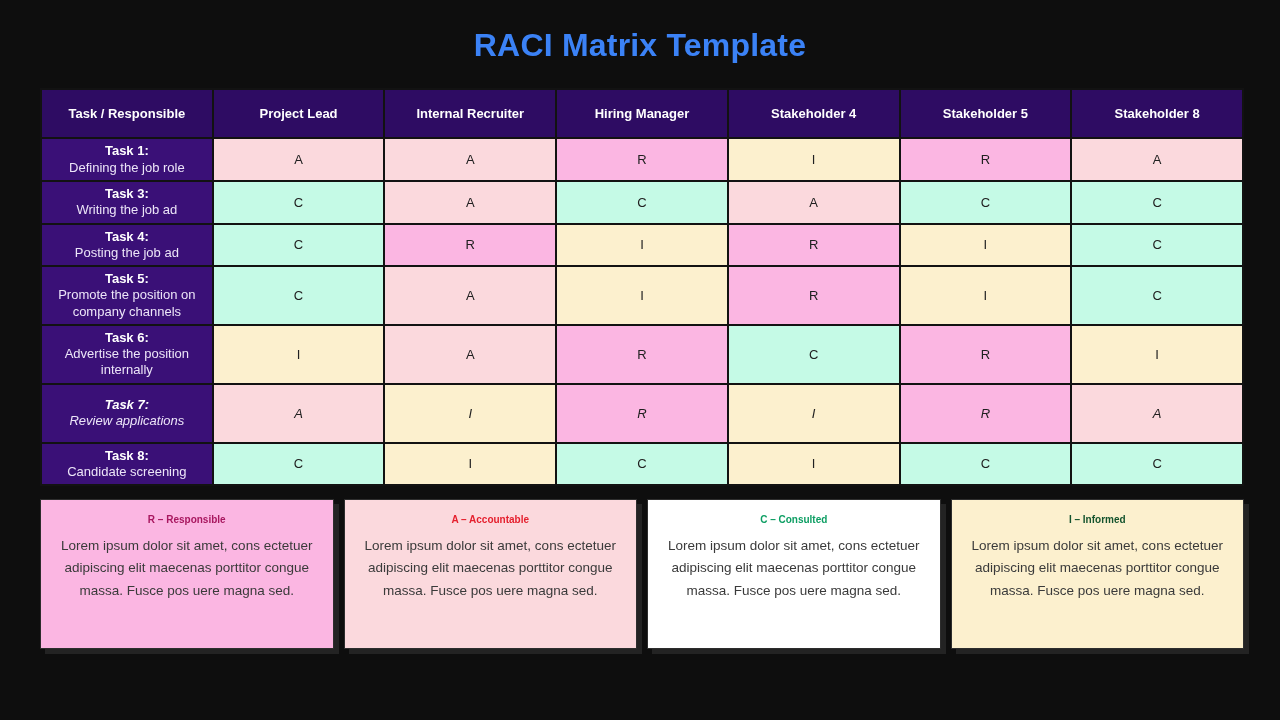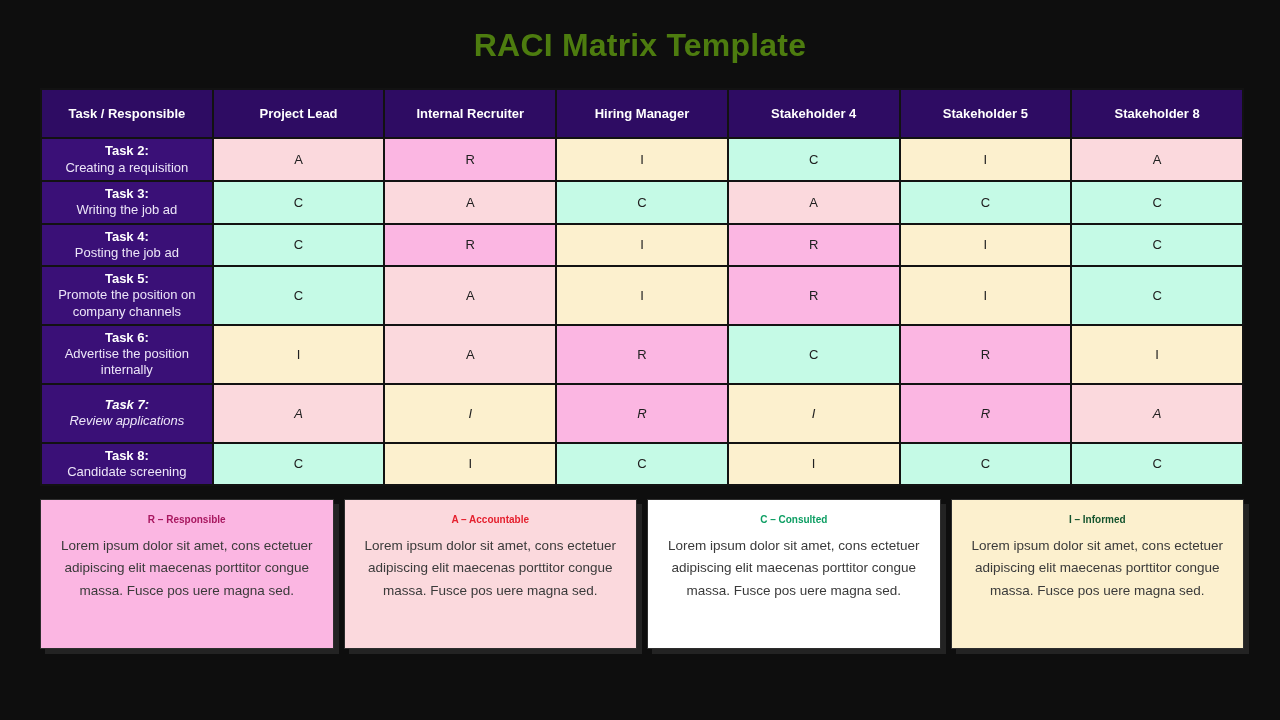--- a/index.html
+++ b/index.html
@@ -4,21 +4,21 @@
 <style>
   * { margin: 0; padding: 0; box-sizing: border-box; }
   html, body {
     width: 1280px; height: 720px;
     background: #0e0e0e;
     font-family: "Liberation Sans", sans-serif;
     overflow: hidden;
   }
   .page-title {
     text-align: center;
-    color: #4d7c0f;
+    color: #3b82f6;
     font-size: 32px;
     font-weight: 800;
     letter-spacing: 0.2px;
     padding-top: 27px;
     height: 88px;
   }
   table.raci {
     border-collapse: collapse;
     table-layout: fixed;
     width: 1204px;
@@ -98,28 +98,28 @@
         <th>Internal Recruiter</th>
         <th>Hiring Manager</th>
         <th>Stakeholder 4</th>
         <th>Stakeholder 5</th>
         <th>Stakeholder 8</th>
       </tr>
     </thead>
   <tbody>
       <tr>
         <th class="task-cell">
-          <div class="task-label">Task 2:</div>
-          <div class="task-desc">Creating a requisition</div>
-        </th>
-        <td class="raci-cell raci-A">A</td>
-        <td class="raci-cell raci-R">R</td>
-        <td class="raci-cell raci-I">I</td>
-        <td class="raci-cell raci-C">C</td>
-        <td class="raci-cell raci-I">I</td>
+          <div class="task-label">Task 1:</div>
+          <div class="task-desc">Defining the job role</div>
+        </th>
+        <td class="raci-cell raci-A">A</td>
+        <td class="raci-cell raci-A">A</td>
+        <td class="raci-cell raci-R">R</td>
+        <td class="raci-cell raci-I">I</td>
+        <td class="raci-cell raci-R">R</td>
         <td class="raci-cell raci-A">A</td>
       </tr>
       <tr>
         <th class="task-cell">
           <div class="task-label">Task 3:</div>
           <div class="task-desc">Writing the job ad</div>
         </th>
         <td class="raci-cell raci-C">C</td>
         <td class="raci-cell raci-A">A</td>
         <td class="raci-cell raci-C">C</td>

